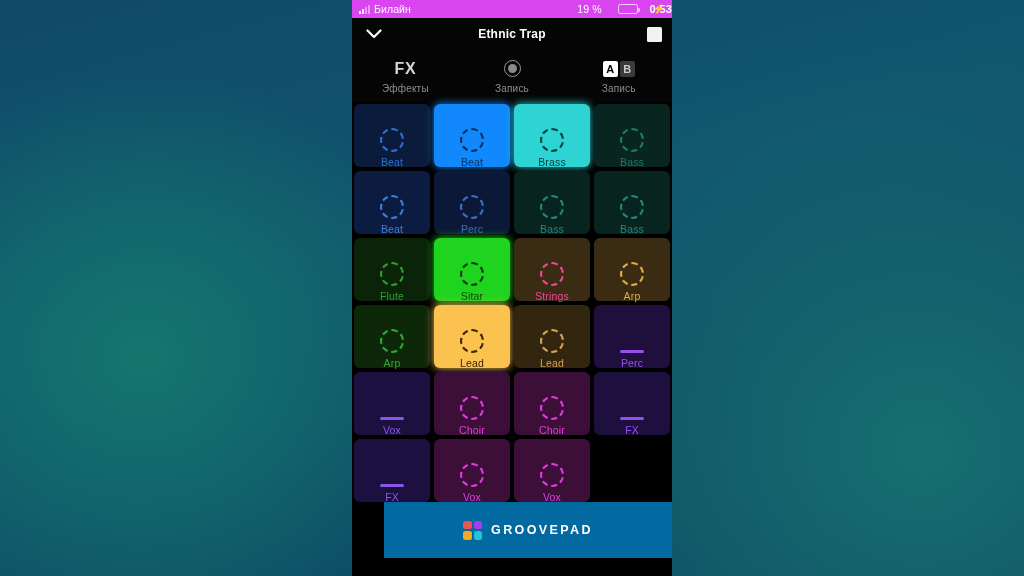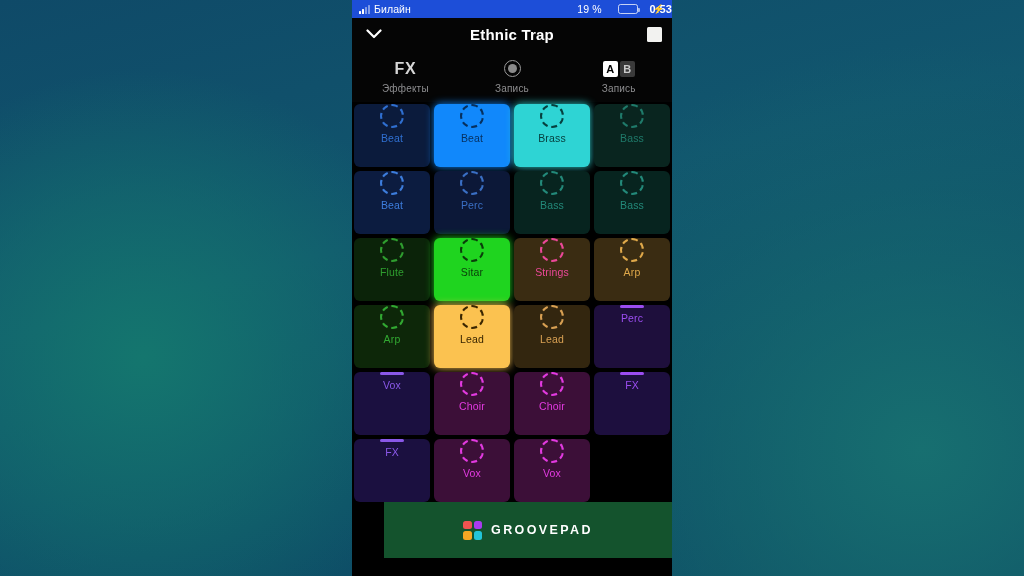--- a/index.html
+++ b/index.html
@@ -33,21 +33,21 @@
     top: 0;
     width: 320px;
     height: 576px;
     background: #000000;
     overflow: hidden;
   }
 
   
   #status-bar {
     height: 18px;
-    background: #1d4ed8;
+    background: #d946ef;
     color: #ffffff;
     display: flex;
     align-items: center;
     padding: 0 7px;
     font-size: 10.5px;
     font-weight: bold;
     letter-spacing: .1px;
     position: relative;
   }
   .sb-left { display: flex; align-items: center; gap: 4px; }
@@ -87,21 +87,21 @@
     padding: 0 10px;
     position: relative;
   }
   #chevron-down-btn {
     width: 24px; height: 24px; display:flex; align-items:center; justify-content:center;
     cursor: pointer;
   }
   #chevron-down-btn svg { display:block; }
   #app-title {
     position:absolute; left:0; right:0; text-align:center;
-    color:#ffffff; font-size: 15px; font-weight: bold; letter-spacing:.2px;
+    color:#ffffff; font-size: 12px; font-weight: bold; letter-spacing:.2px;
     pointer-events:none;
   }
   #stop-square {
     margin-left:auto; width: 15px; height: 15px; background:#f2f2f0;
     border-radius:1.5px; cursor:pointer; z-index:2;
   }
 
   
   #toolbar {
     height: 52px;
@@ -136,40 +136,40 @@
     grid-template-columns: repeat(4, 1fr);
     gap: 4px;
     background: #000000;
   }
   .pad {
     height: 63px;
     border-radius: 6px;
     display: flex;
     flex-direction: column;
     align-items: center;
-    justify-content: flex-start;
+    justify-content: flex-end;
     gap: 5px;
     cursor: pointer;
     position: relative;
   }
   .pad-label { font-size: 10.5px; letter-spacing: .15px; line-height: 1; }
 
   
   .loop-ring {
     width: 24px; height: 24px; border-radius: 50%;
     border: 2.6px dashed currentColor;
   }
   .dash-bar {
     width: 24px; height: 2.6px; border-radius: 2px; background: currentColor;
   }
 
   
   #footer {
     height: 56px;
-    background: #14532d;
+    background: #0369a1;
     display: flex;
     align-items: center;
     justify-content: center;
     gap: 9px;
     margin-left: 32px;
   }
   #brand-mark {
     width: 19px; height: 19px;
     display: grid; grid-template-columns: 1fr 1fr; grid-template-rows: 1fr 1fr; gap: 2px;
   }

